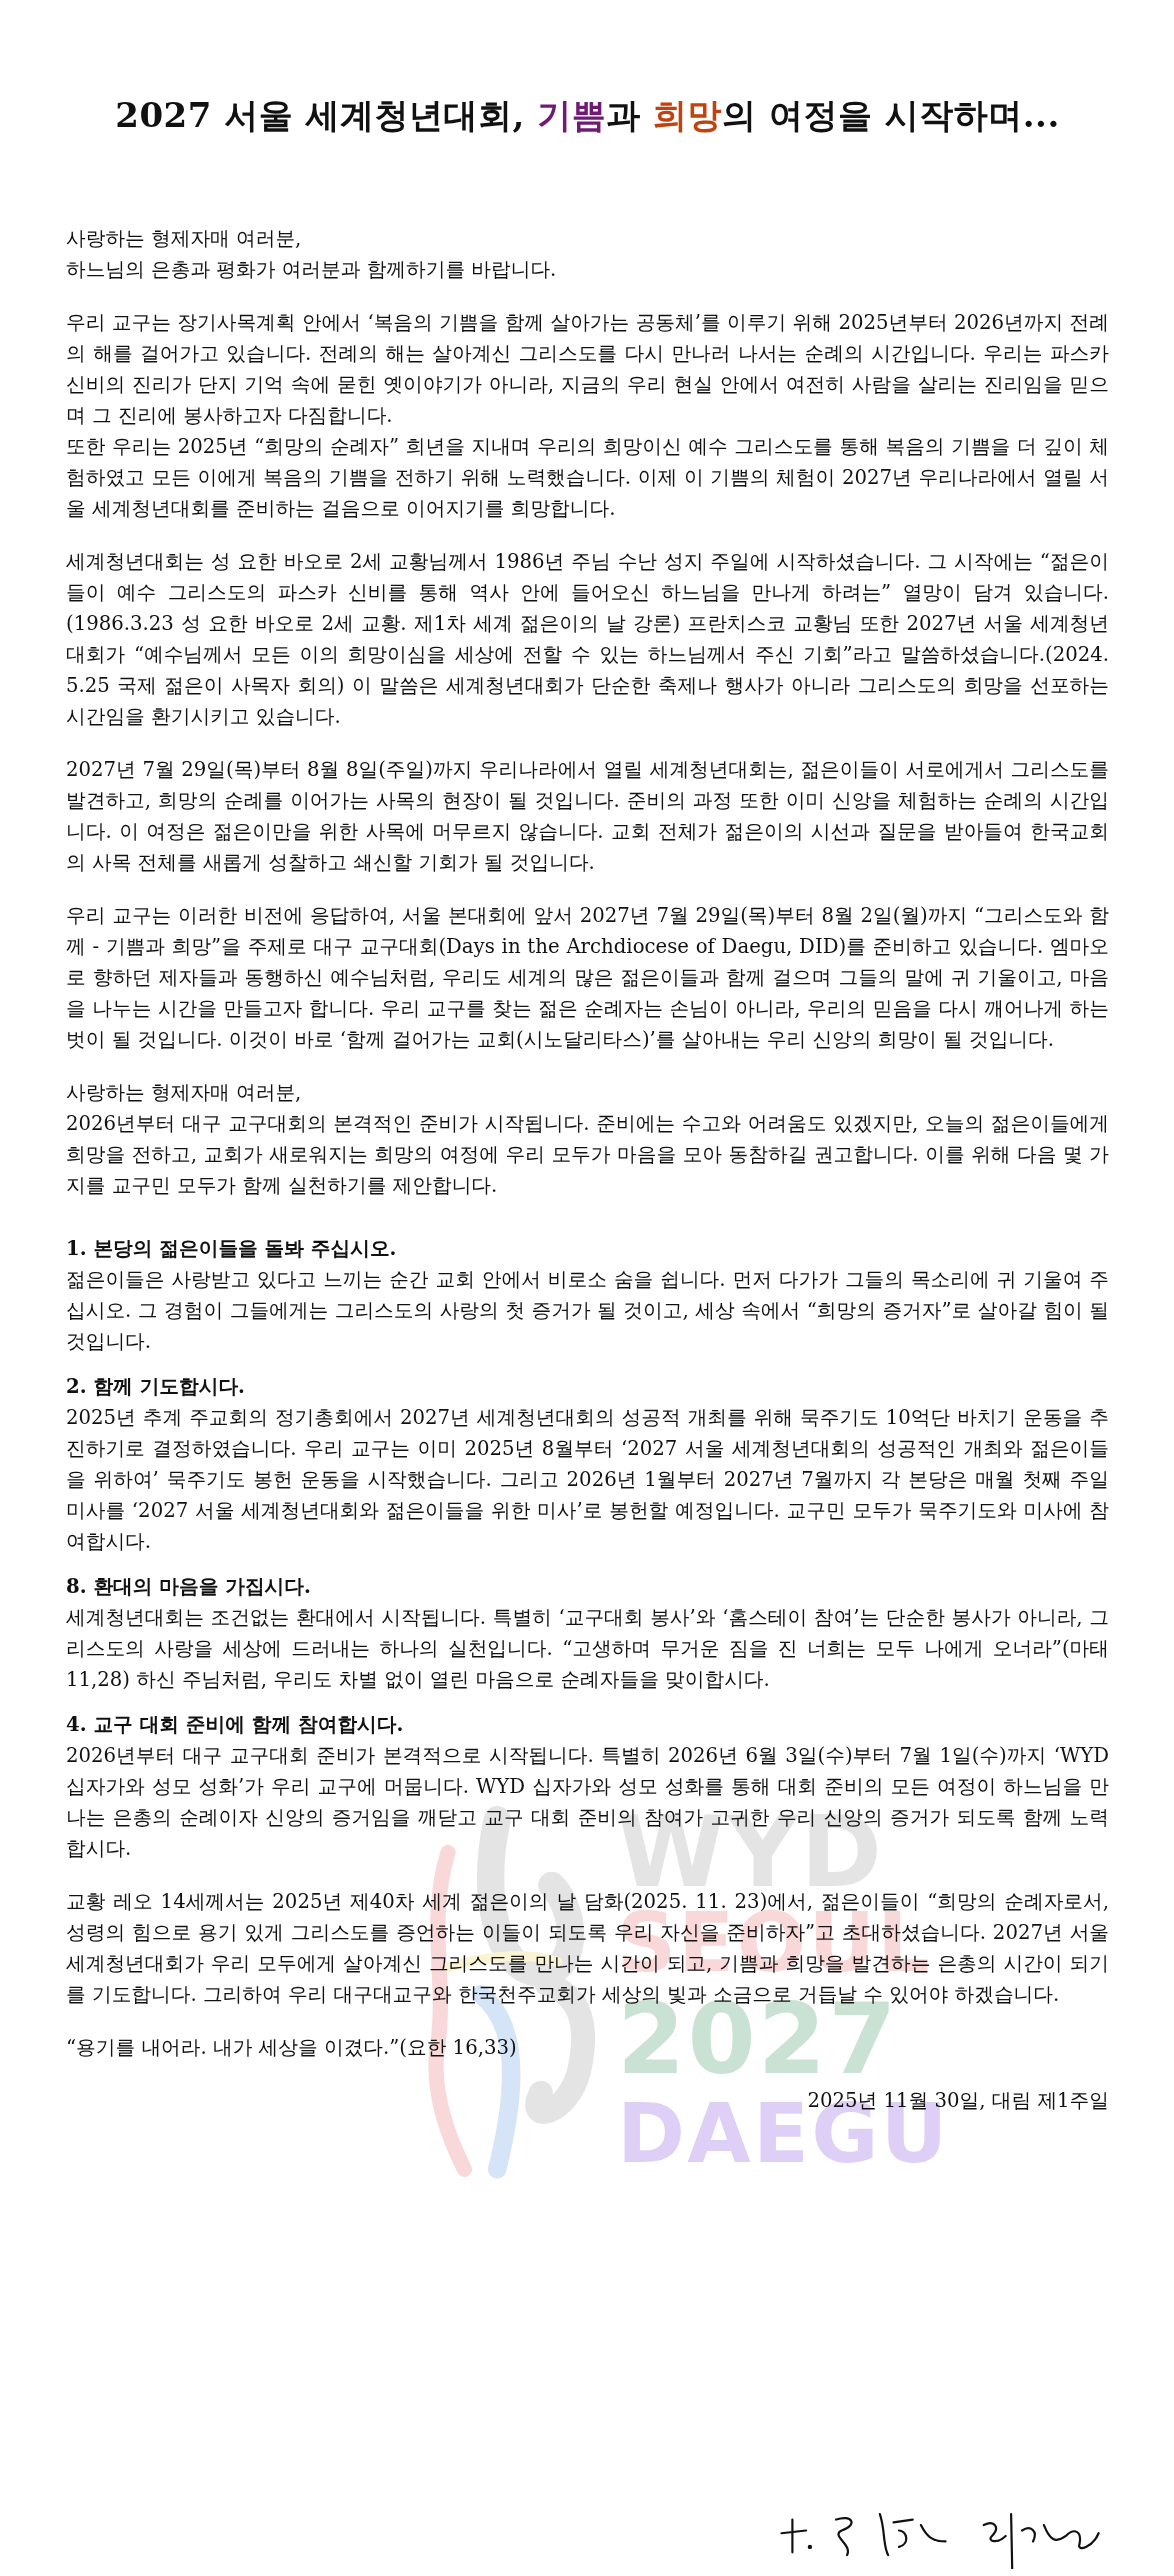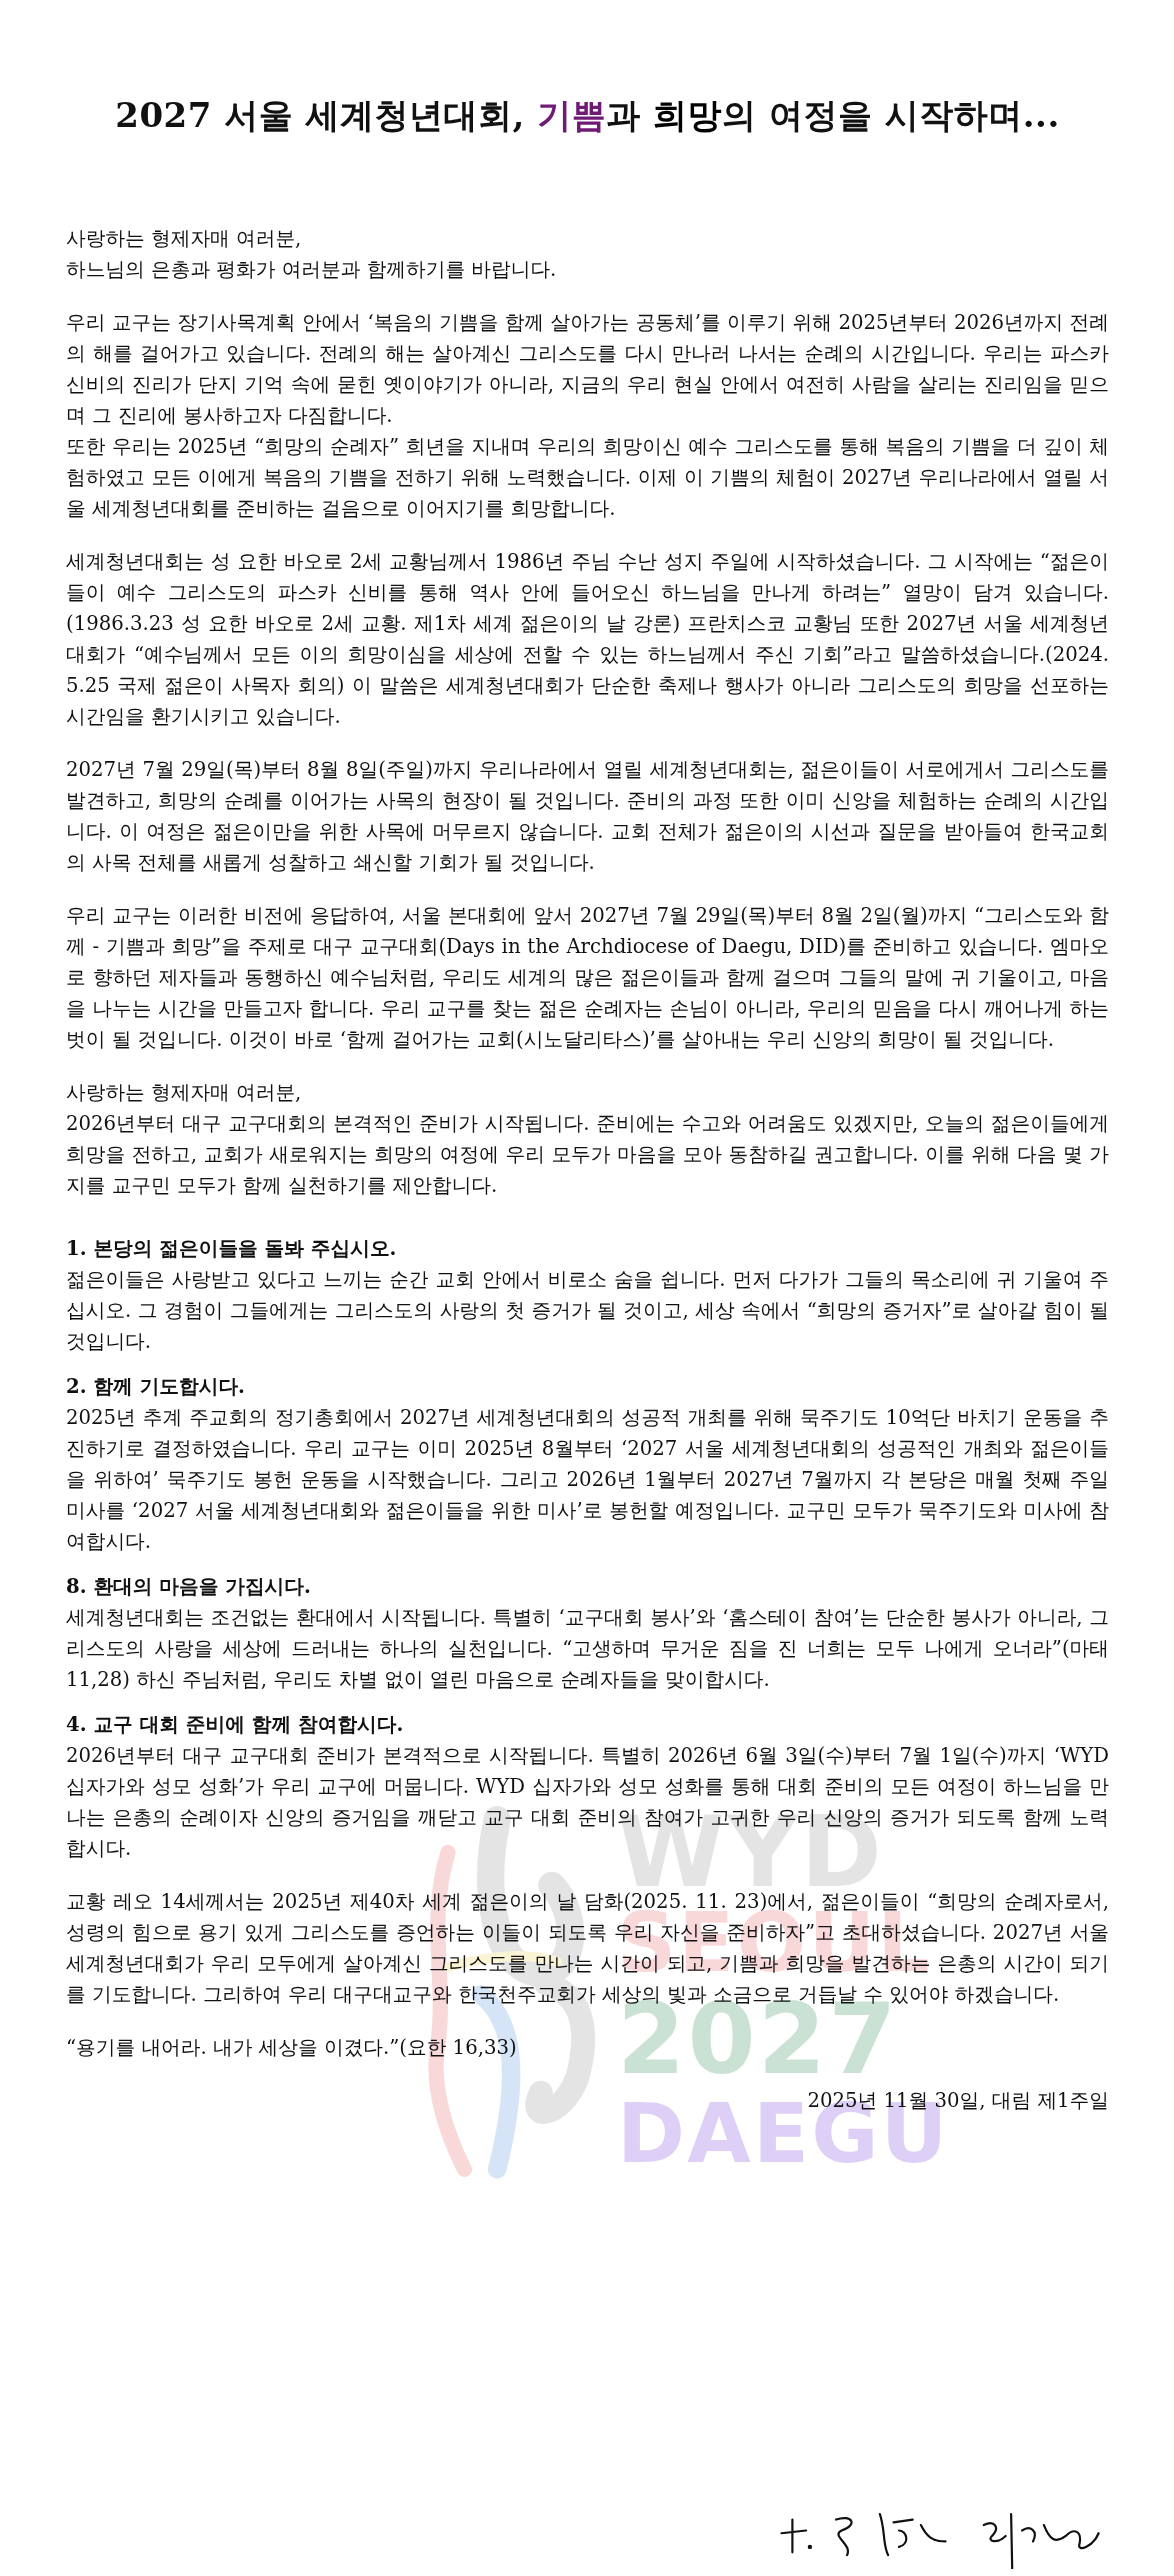--- a/index.html
+++ b/index.html
@@ -17,21 +17,21 @@
     left: 0;
     width: 1175px;
     text-align: center;
     font-family: "DejaVu Serif", "Liberation Serif", serif;
     font-size: 34px;
     font-weight: bold;
     letter-spacing: 0.5px;
     color: #111;
   }
   .title .joy { color: #701a75; }
-  .title .hope { color: #000000; }
+  .title .hope { color: #c2410c; }
   .content {
     position: absolute;
     top: 223px;
     left: 66px;
     width: 1043px;
     font-size: 19.7px;
     line-height: 31px;
     text-align: justify;
     z-index: 2;
   }

